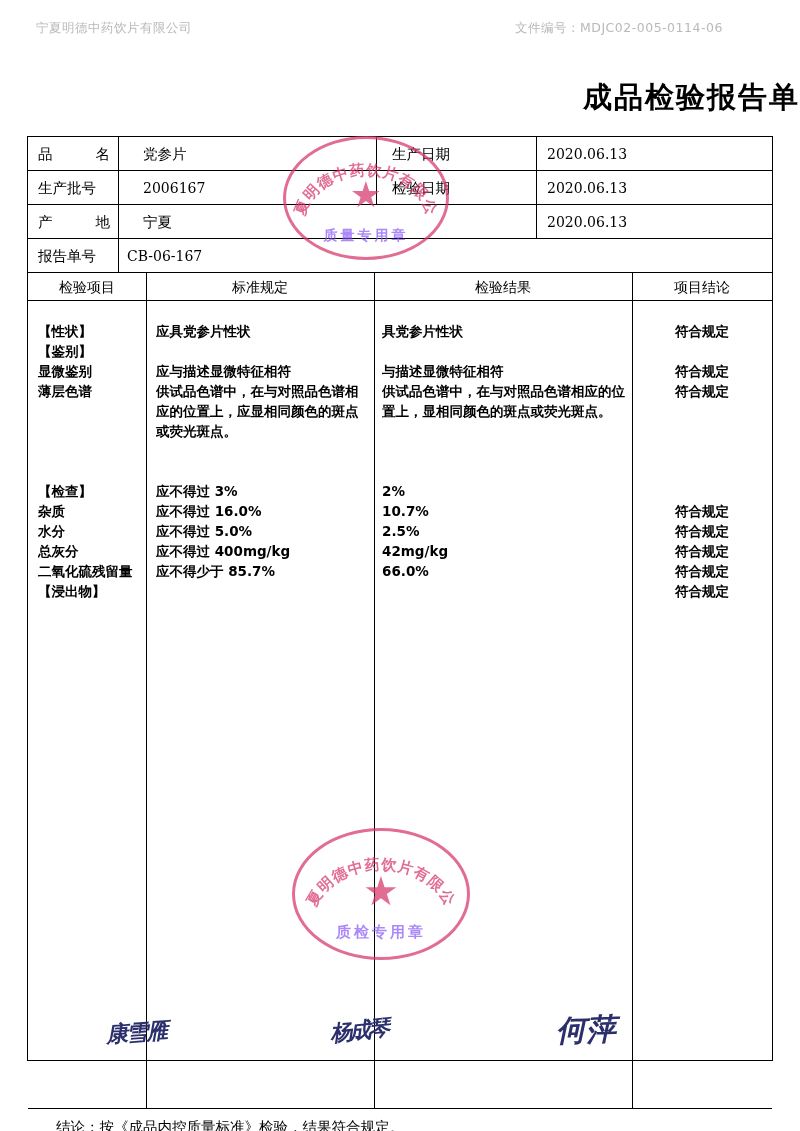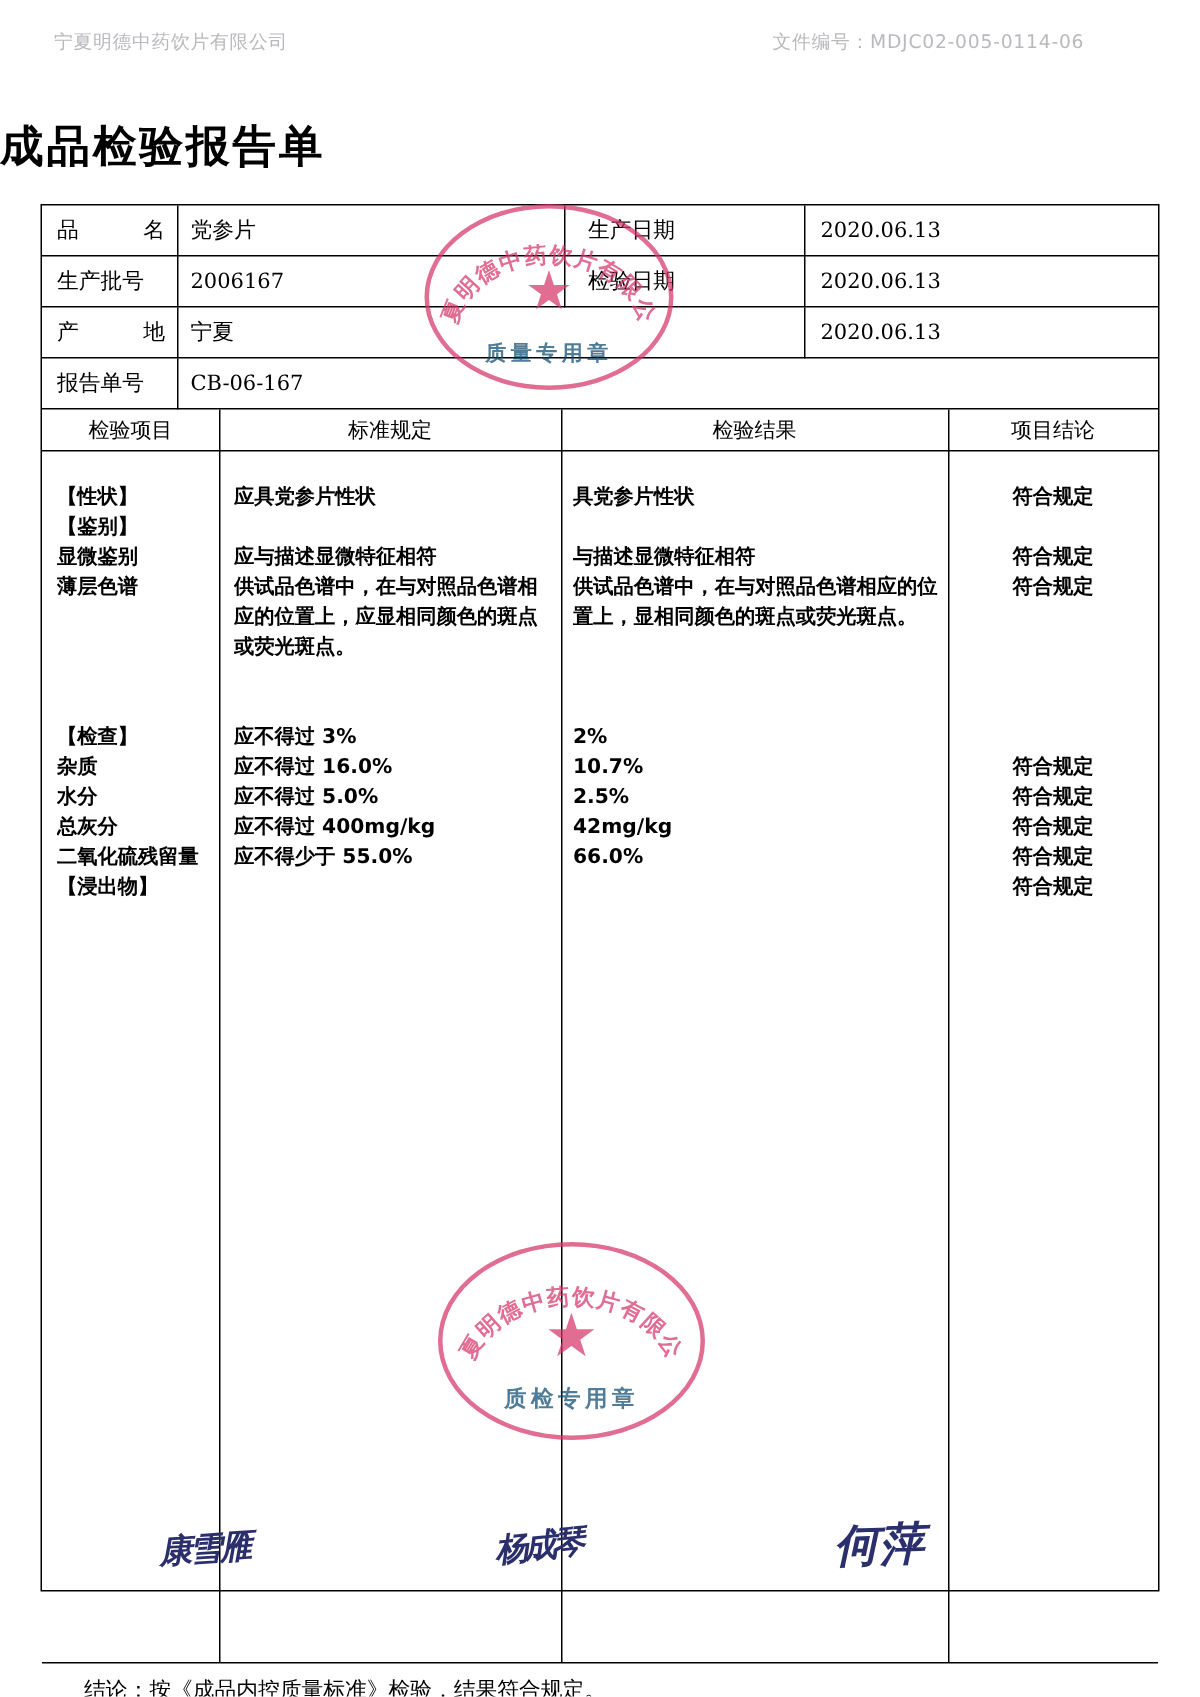--- a/index.html
+++ b/index.html
@@ -47,21 +47,21 @@
     white-space: nowrap;
     text-align: right;
   }
 
   
   .doc-title {
     position: absolute;
     top: 78px;
     left: 0;
     width: 800px;
-    text-align: left;
+    text-align: right;
     font-size: 29px;
     font-weight: bold;
     letter-spacing: 2px;
     font-family: "DejaVu Serif", "Liberation Serif", serif;
   }
 
   
   .frame {
     position: absolute;
     left: 27px;
@@ -104,21 +104,21 @@
   }
   .lbl-sp {
     display: inline-block;
     width: 72px;
     text-align: justify;
     text-align-last: justify;
   }
   .val {
     left: 90px;
     width: 258px;
-    padding-left: 8px;
+    padding-left: 24px;
     border-left: 1px solid #000;
   }
   .lbl2 {
     left: 348px;
     width: 120px;
     padding-left: 15px;
     border-left: 1px solid #000;
   }
   .val2 {
     left: 468px;
@@ -241,21 +241,21 @@
     color: #d6356a;
     font-size: 40px;
     line-height: 1;
   }
   .stamp .sub {
     position: absolute;
     left: 0;
     right: 0;
     bottom: 12%;
     text-align: center;
-    color: #0c4a6e;
+    color: #8b5cf6;
     font-size: 15px;
     font-weight: bold;
     letter-spacing: 3px;
     font-family: "DejaVu Serif", "Liberation Serif", serif;
   }
   .arc {
     position: absolute;
     left: 0; top: 0; width: 100%; height: 100%;
   }
   .arc text {
@@ -360,21 +360,21 @@
         <div class="ln blank">&nbsp;</div>
         <div class="ln">应具党参片性状</div>
         <div class="ln blank">&nbsp;</div>
         <div class="ln">应与描述显微特征相符</div>
         <div class="ln wrap" style="height:80px;">供试品色谱中，在与对照品色谱相应的位置上，应显相同颜色的斑点或荧光斑点。</div>
         <div class="ln blank">&nbsp;</div>
         <div class="ln">应不得过 3%</div>
         <div class="ln">应不得过 16.0%</div>
         <div class="ln">应不得过 5.0%</div>
         <div class="ln">应不得过 400mg/kg</div>
-        <div class="ln">应不得少于 55.0%</div>
+        <div class="ln">应不得少于 85.7%</div>
       </div>
 
       <div class="bcol bc3">
         <div class="ln blank">&nbsp;</div>
         <div class="ln">具党参片性状</div>
         <div class="ln blank">&nbsp;</div>
         <div class="ln">与描述显微特征相符</div>
         <div class="ln wrap" style="height:80px;">供试品色谱中，在与对照品色谱相应的位置上，显相同颜色的斑点或荧光斑点。</div>
         <div class="ln blank">&nbsp;</div>
         <div class="ln">2%</div>

